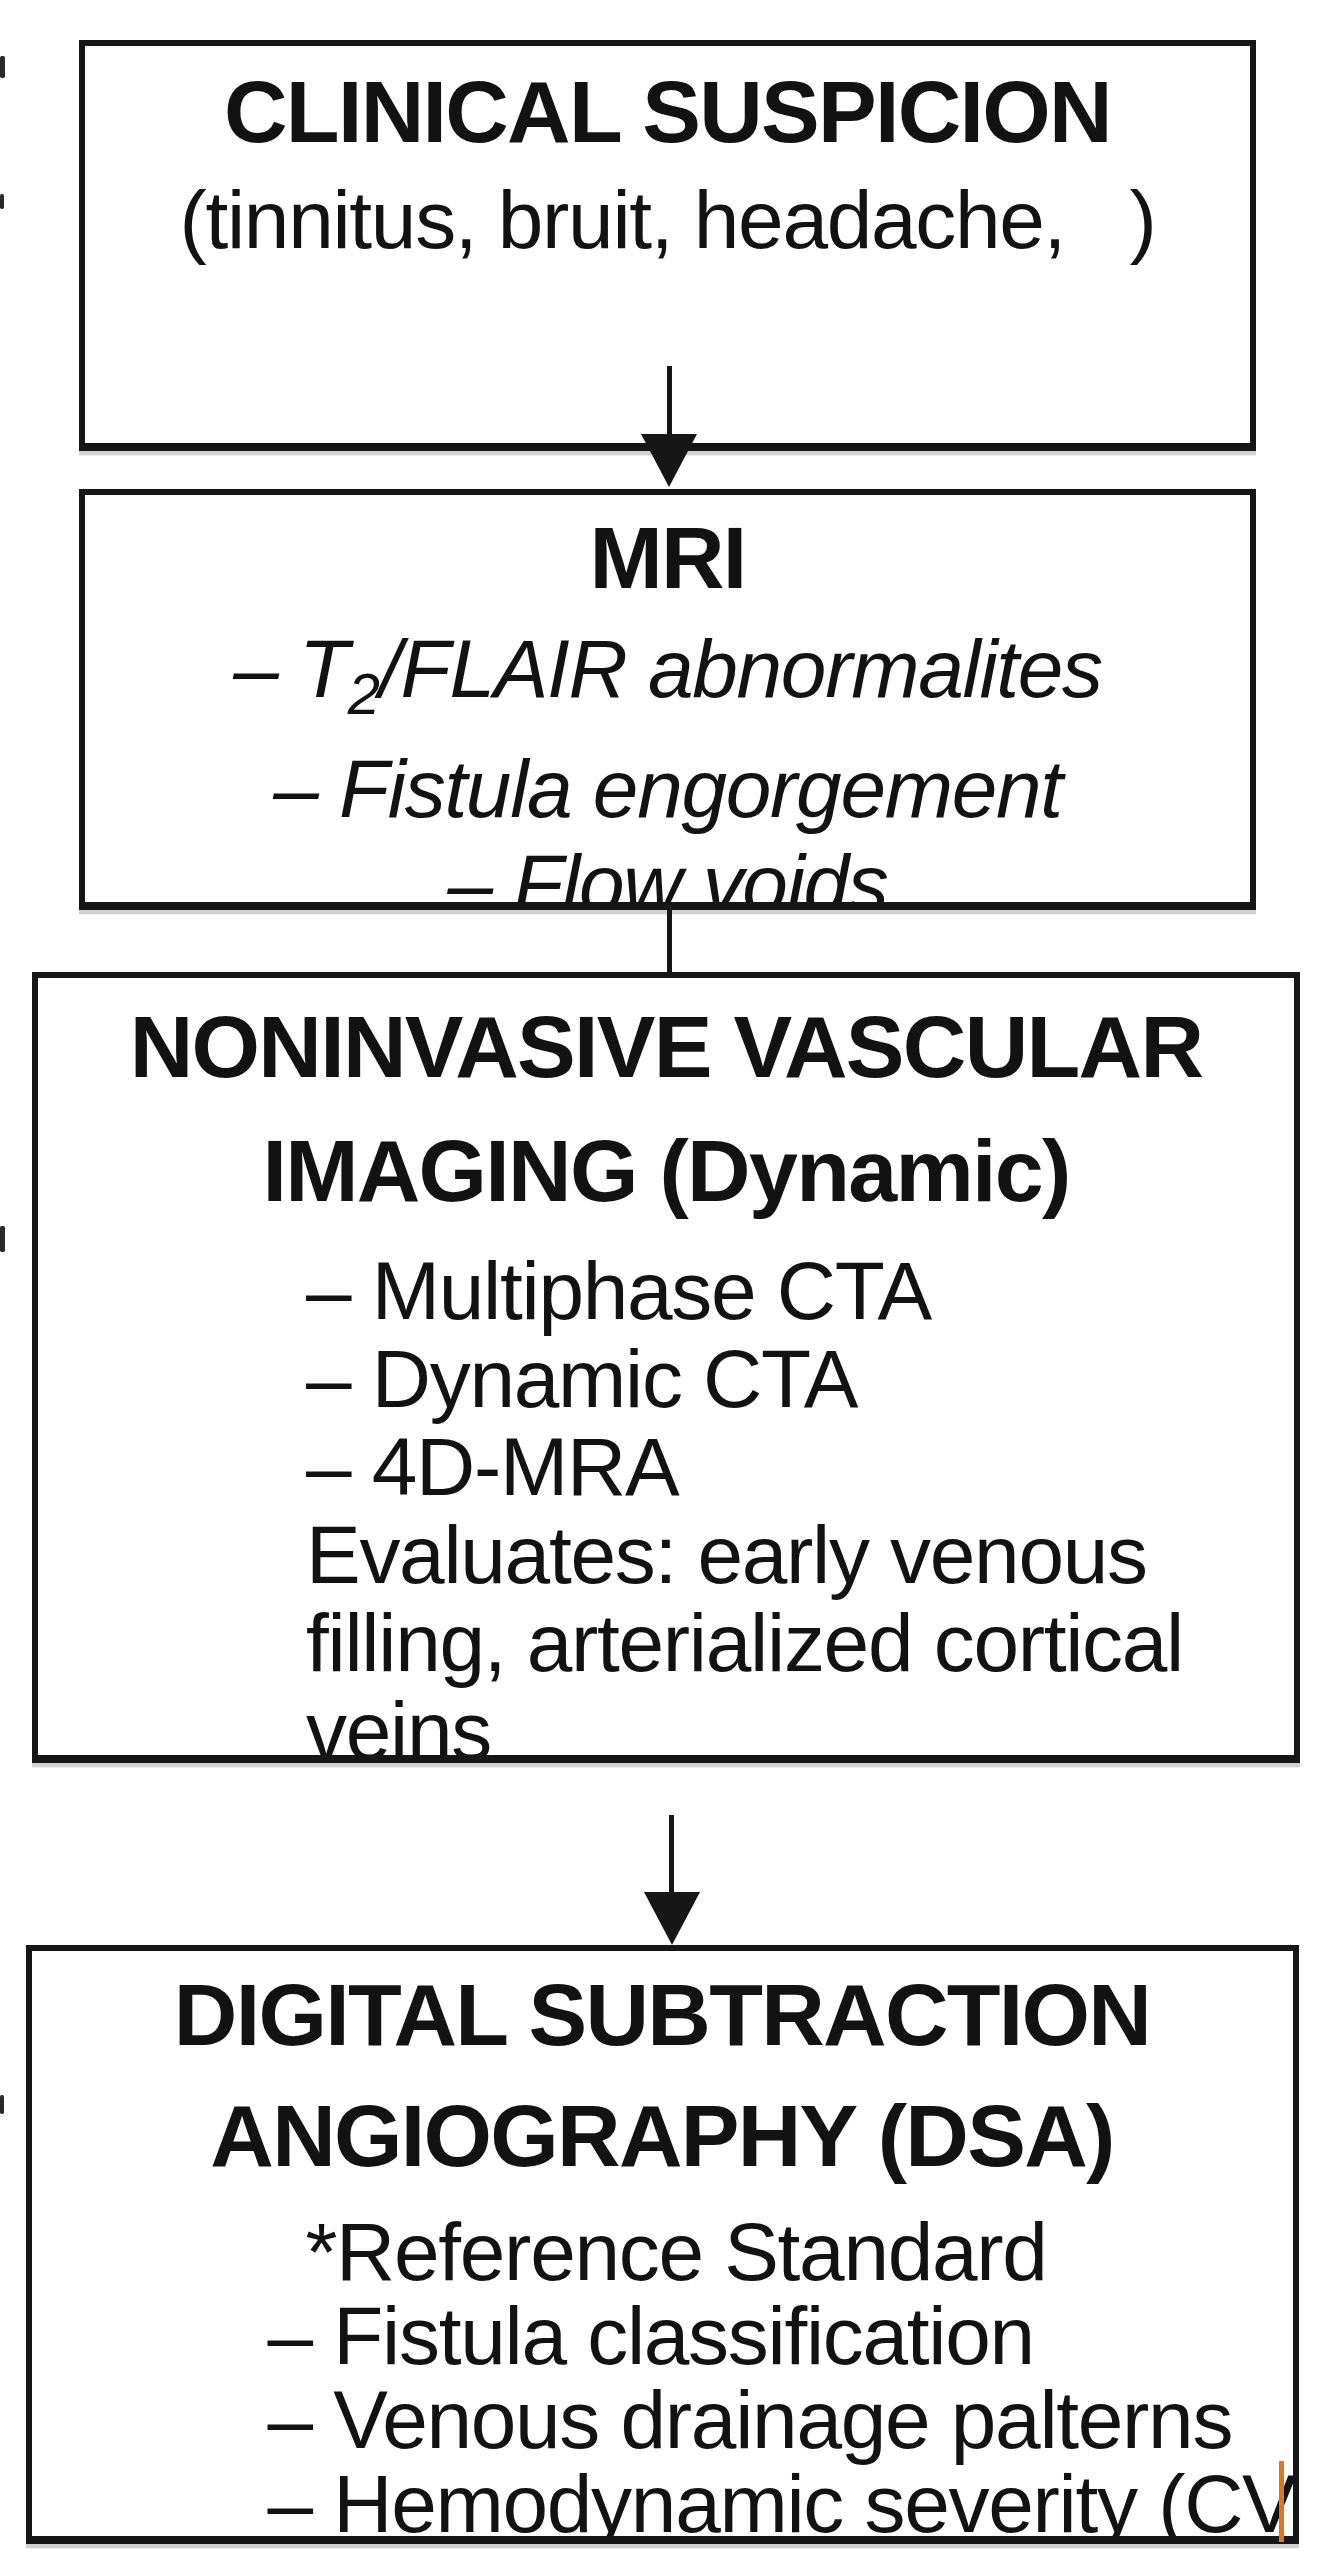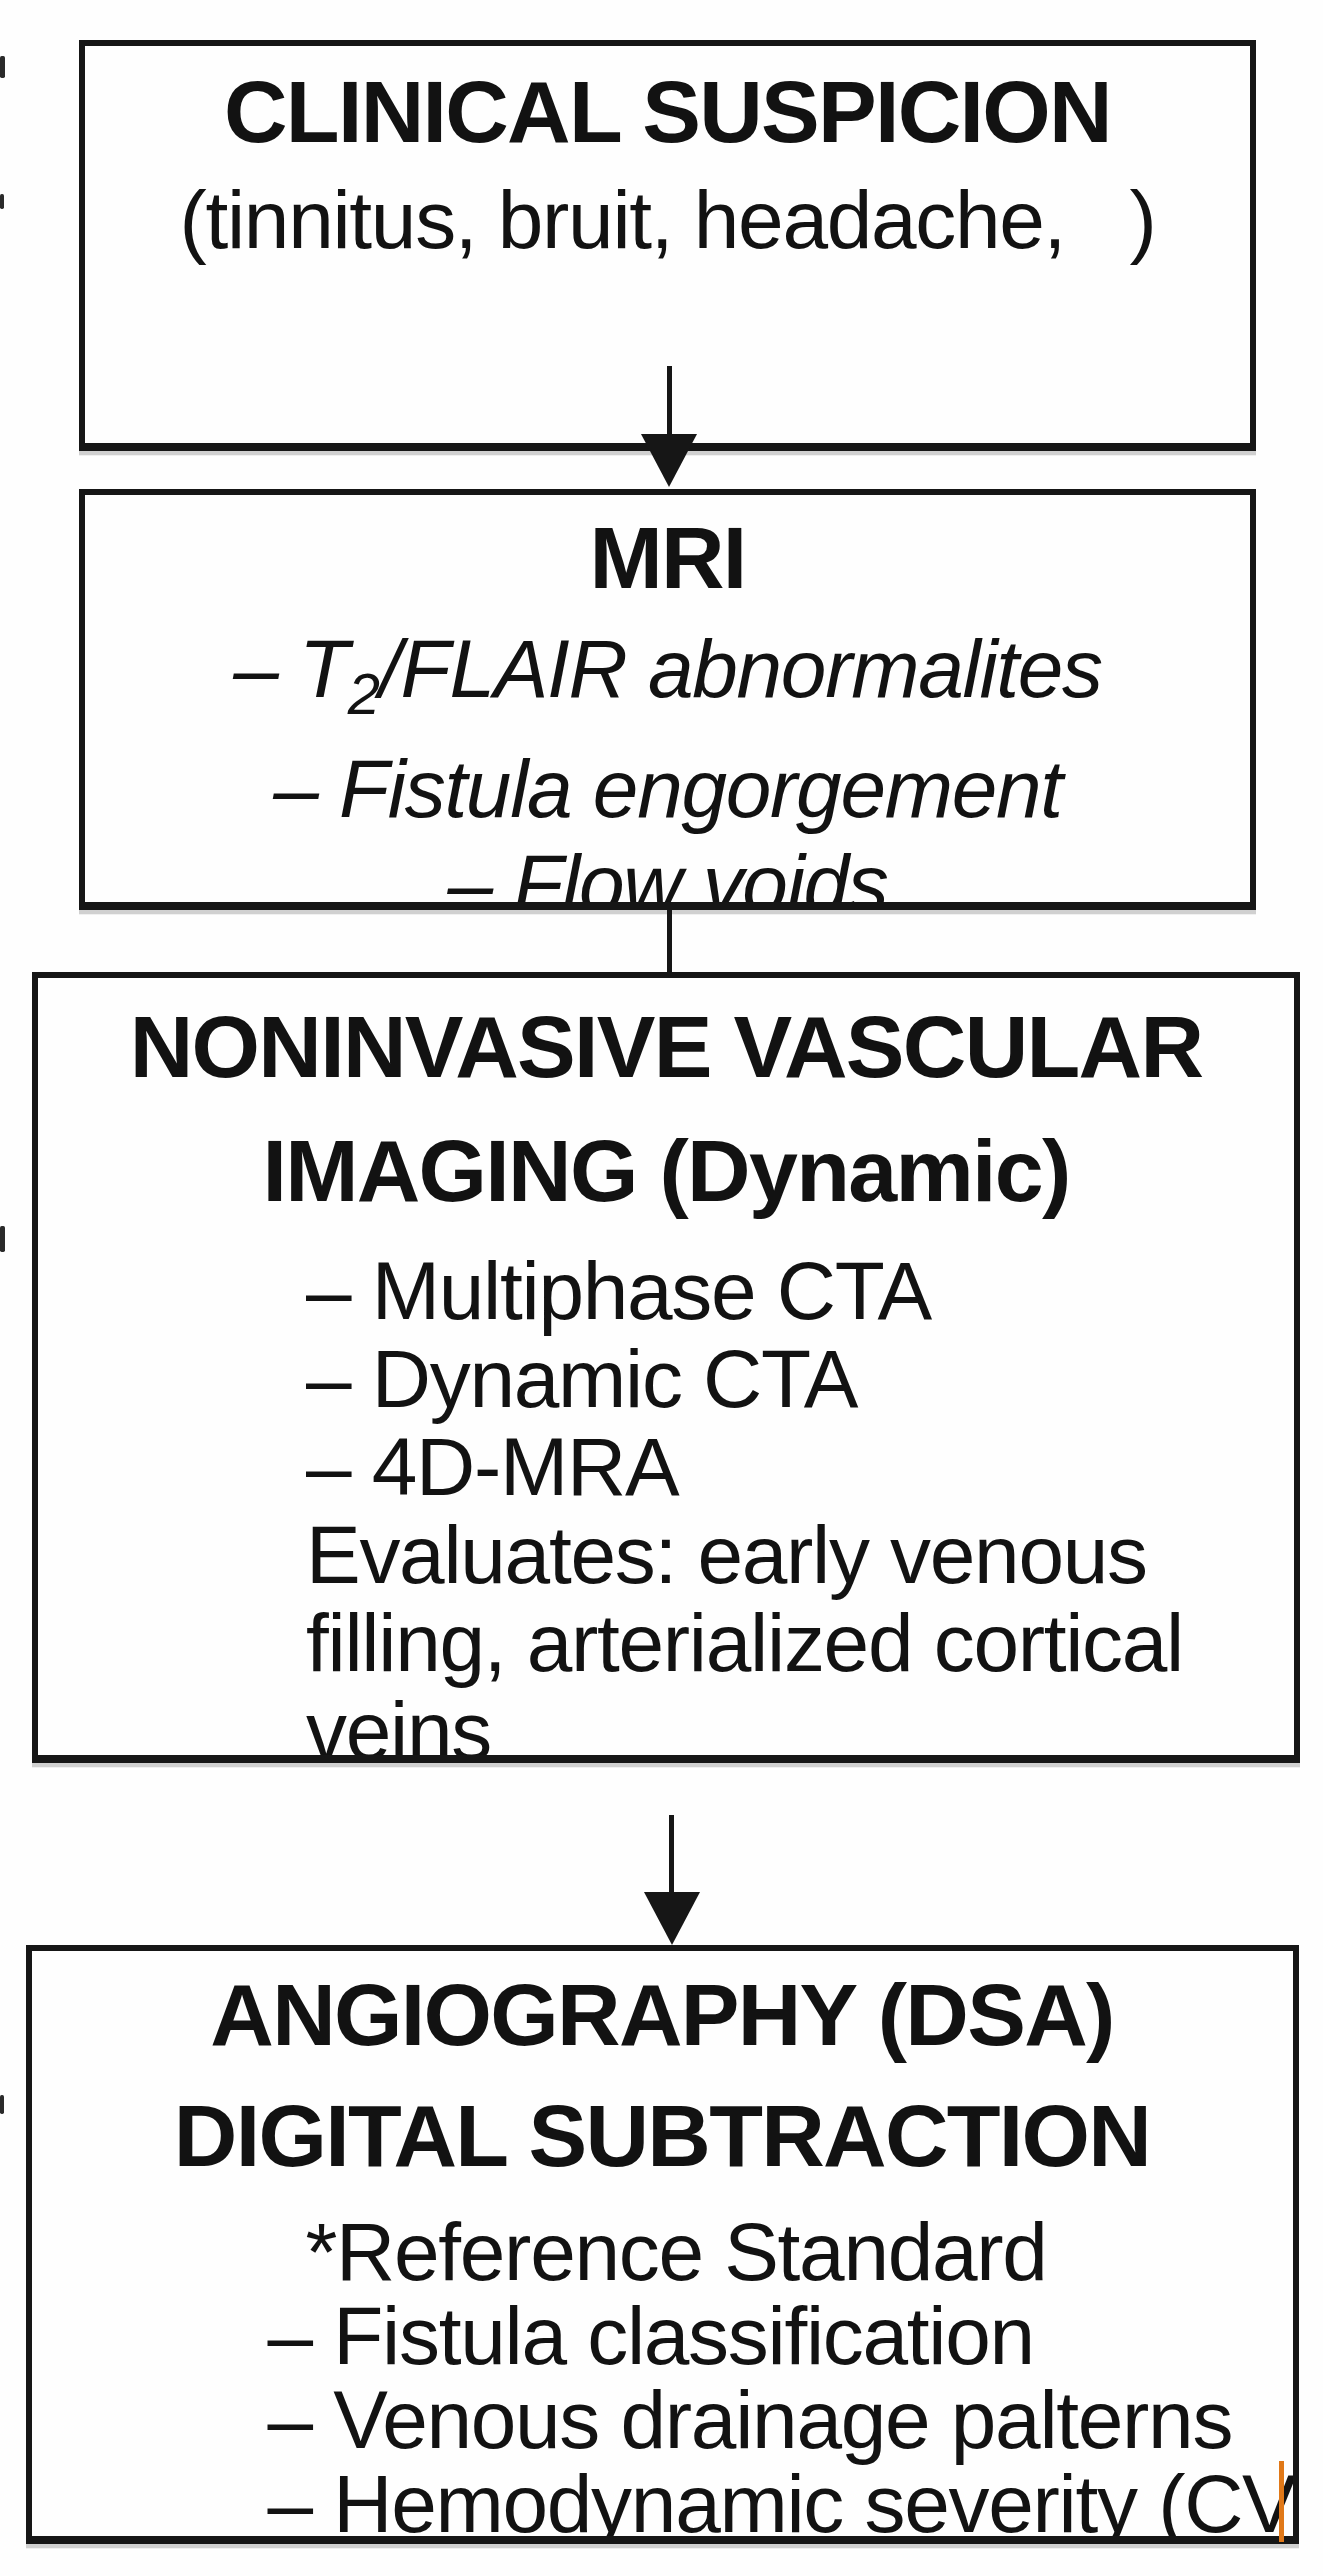--- a/index.html
+++ b/index.html
@@ -127,22 +127,22 @@
       <div class="line">Evaluates: early venous</div>
       <div class="line">filling, arterialized cortical</div>
       <div class="line">veins</div>
     </div>
   </div>
 
   <div class="arrow-line" id="arrow3-line"></div>
   <div class="arrow-head" id="arrow3-head"></div>
 
   <div class="box" id="box-dsa">
+    <div class="title">DIGITAL SUBTRACTION</div>
     <div class="title">ANGIOGRAPHY (DSA)</div>
-    <div class="title">DIGITAL SUBTRACTION</div>
     <div class="items">
       <div class="line ref">*Reference Standard</div>
       <div class="line">– Fistula classification</div>
       <div class="line">– Venous drainage palterns</div>
       <div class="line">– Hemodynamic severity (CVD)</div>
     </div>
   </div>
 
   <div class="speck" id="speck1"></div>
   <div class="speck" id="speck2"></div>

